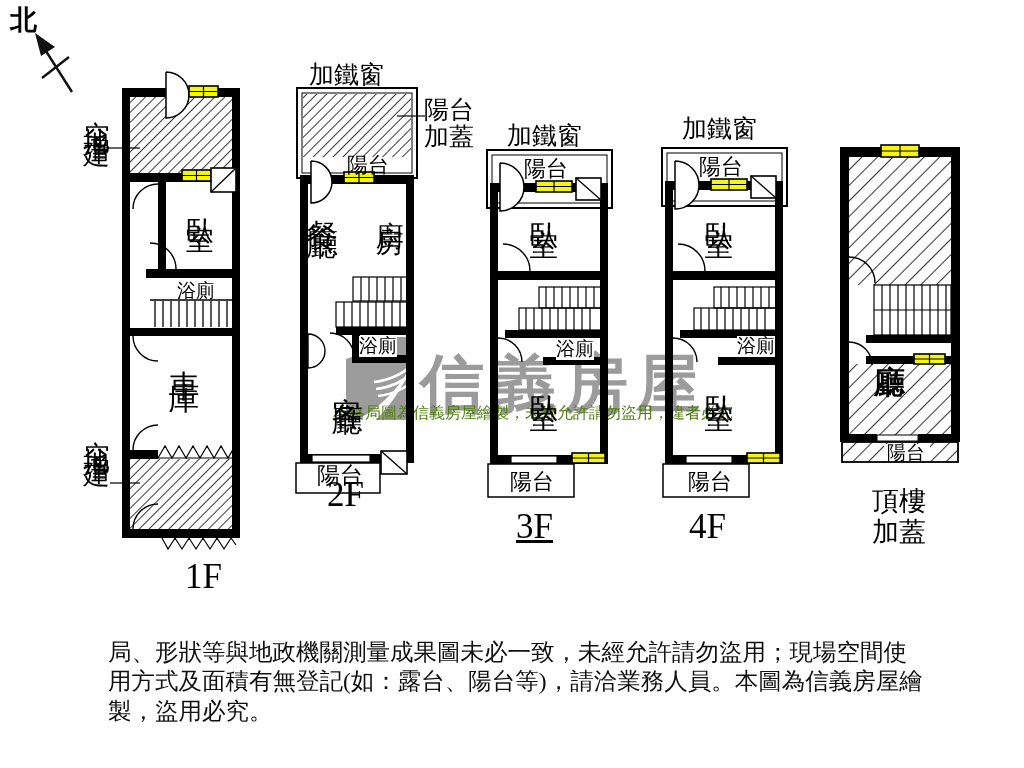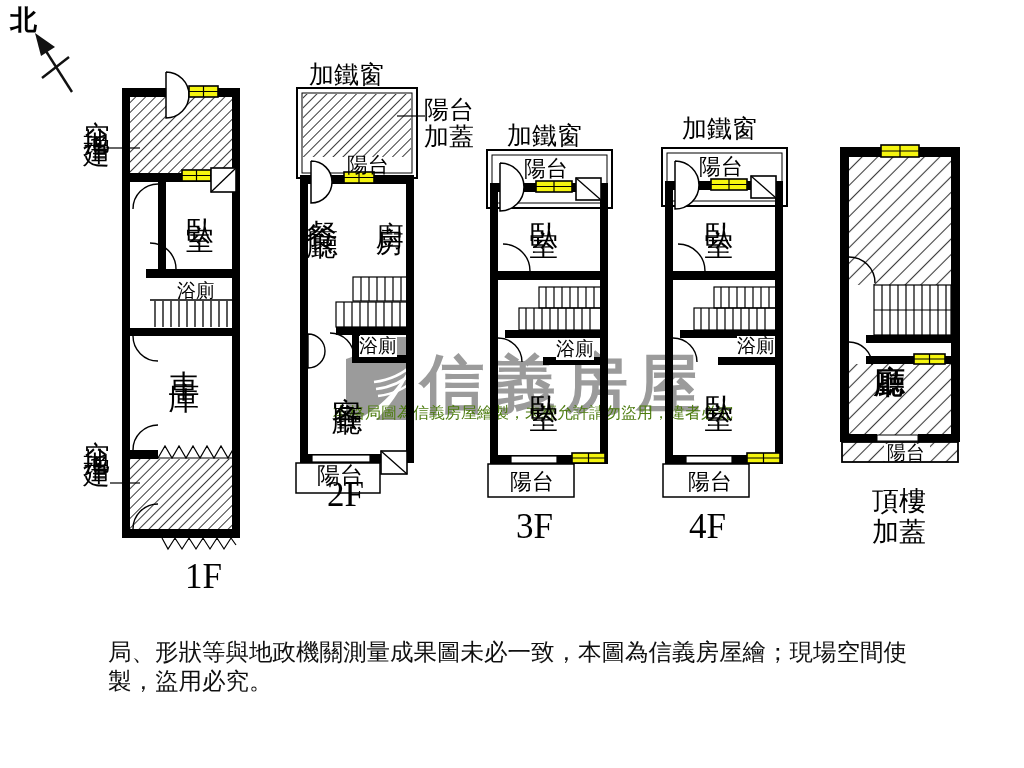--- a/index.html
+++ b/index.html
@@ -276,35 +276,36 @@
     <div class="lbl v" style="left:330px;top:372px;font-size:31px;letter-spacing:6px;">客廳</div>
     <div class="lbl" style="left:317px;top:464px;font-size:23px;">陽台</div>
     <div class="lbl" style="left:315px;top:476px;font-size:35px;margin-left:12px;">2F</div>
 
     <div class="lbl" style="left:507px;top:122px;font-size:25px;">加鐵窗</div>
     <div class="lbl" style="left:524px;top:157px;font-size:22px;">陽台</div>
     <div class="lbl v" style="left:528px;top:200px;font-size:29px;letter-spacing:6px;">臥室</div>
     <div class="lbl whitepatch" style="left:556px;top:339px;font-size:19px;">浴廁</div>
     <div class="lbl v" style="left:528px;top:373px;font-size:29px;letter-spacing:6px;">臥室</div>
     <div class="lbl" style="left:510px;top:470px;font-size:22px;">陽台</div>
-    <div class="lbl" style="left:516px;top:508px;font-size:35px;">3F</div>
+    <div class="lbl" style="left:516px;top:508px;font-size:35px;text-decoration:underline;">3F</div>
 
     <div class="lbl" style="left:682px;top:115px;font-size:25px;">加鐵窗</div>
     <div class="lbl" style="left:699px;top:155px;font-size:22px;">陽台</div>
     <div class="lbl v" style="left:703px;top:200px;font-size:29px;letter-spacing:6px;">臥室</div>
     <div class="lbl whitepatch" style="left:737px;top:336px;font-size:19px;">浴廁</div>
     <div class="lbl v" style="left:703px;top:373px;font-size:29px;letter-spacing:6px;">臥室</div>
     <div class="lbl" style="left:688px;top:470px;font-size:22px;">陽台</div>
     <div class="lbl" style="left:689px;top:508px;font-size:35px;">4F</div>
 
     <div class="lbl" style="left:874px;top:366px;font-size:31px;font-weight:bold;">廳</div>
     <div class="lbl" style="left:887px;top:443px;font-size:19px;">陽台</div>
     <div class="lbl" style="left:872px;top:486px;font-size:27px;line-height:31px;">
       <div>頂樓</div>
       <div>加蓋</div>
     </div>
 
     <div class="disc">
-      <div>局、形狀等與地政機關測量成果圖未必一致，本圖為信義房屋繪；現場空間使</div>
+      <div>局、形狀等與地政機關測量成果圖未必一致，未經允許請勿盜用；現場空間使</div>
+      <div>用方式及面積有無登記(如：露台、陽台等)，請洽業務人員。本圖為信義房屋繪</div>
       <div>製，盜用必究。</div>
     </div>
   </div>
 </div>
 
 </body></html>

